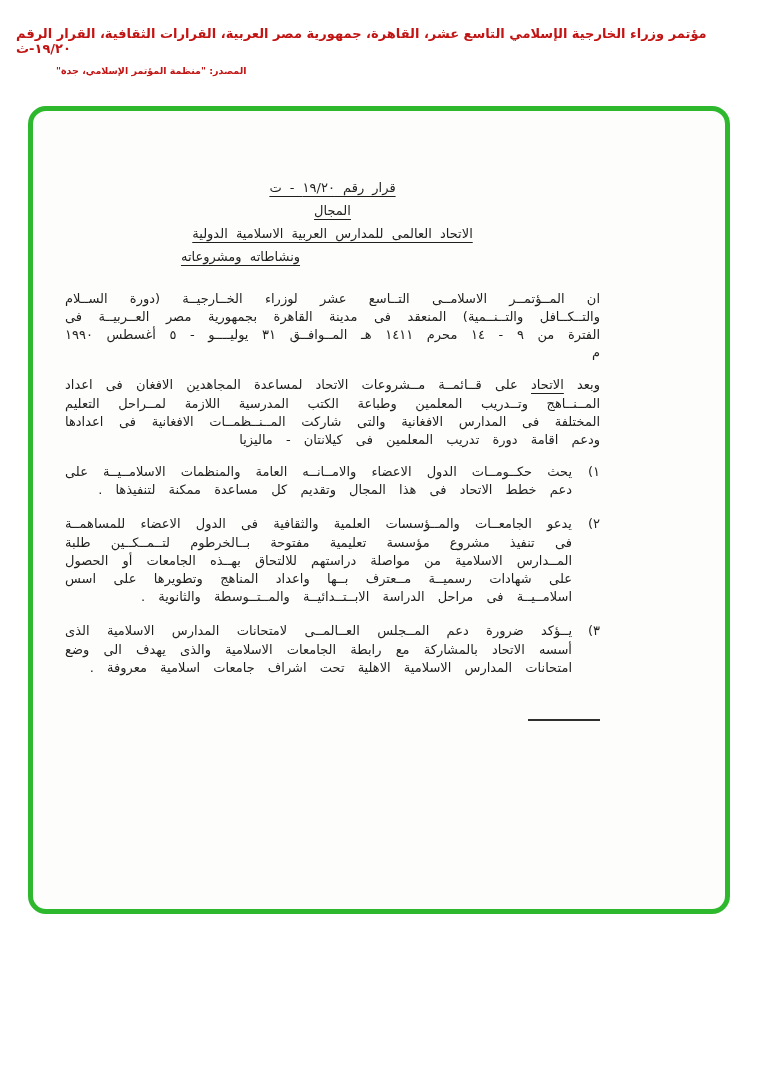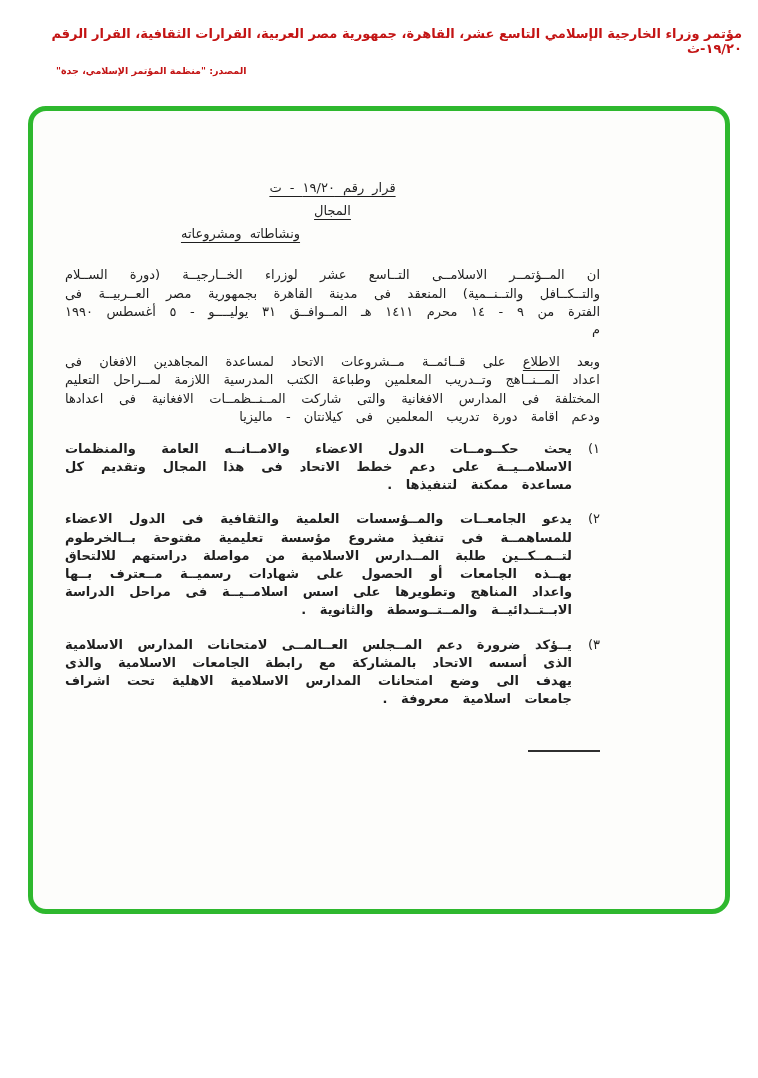--- a/index.html
+++ b/index.html
@@ -10,21 +10,21 @@
     background: #ffffff;
     font-family: "DejaVu Sans", sans-serif;
     position: relative;
     overflow: hidden;
   }
 
   
   .header { padding-top: 26px; }
   .header-title {
     direction: rtl;
-    text-align: right;
+    text-align: left;
     font-size: 13px;
     font-weight: bold;
     color: #c31414;
     padding: 0 16px;
     letter-spacing: .1px;
   }
   .header-source {
     direction: rtl;
     text-align: left;
     padding-left: 56px;
@@ -73,21 +73,21 @@
   }
   .shift-left { transform: translateX(-92px); }
 
   .para {
     text-align: justify;
     margin: 0 0 14px 0;
   }
 
   .item { display: flex; margin-bottom: 16px; }
   .item-num { flex: 0 0 28px; }
-  .item-body { flex: 1; text-align: justify; font-weight: bold; }
+  .item-body { flex: 1; text-align: justify; }
 
   .end-line {
     width: 72px;
     height: 0;
     border-top: 2px solid #2f2f2f;
     margin: 42px 0 0 353px;
   }
 </style>
 </head>
 <body>
@@ -100,29 +100,32 @@
 <div class="frame">
   <div class="doc">
 
     <div class="doc-title">
       <div class="line">
         <span class="u">قرار رقم ١٩/٢٠ - ت</span>
       </div>
       <div class="line">
         <span class="u">المجال</span>
       </div>
+      <div class="line">
+        <span class="u">الاتحاد العالمى للمدارس العربية الاسلامية الدولية</span>
+      </div>
       <div class="line shift-left">
         <span class="u">ونشاطاته ومشروعاته</span>
       </div>
     </div>
 
     <p class="para"><span>ان المــؤتمــر الاسلامــى التــاسع عشر لوزراء الخــارجيــة (دورة الســلام والتــكــافل والتــنــمية) المنعقد فى مدينة القاهرة بجمهورية مصر العــربيــة فى الفترة من ٩ - ١٤ محرم ١٤١١ هـ المــوافــق ٣١ يوليــــو - ٥ أغسطس ١٩٩٠ م</span></p>
 
 
-    <p class="para"><span>وبعد</span> <span class="u">الاطلاع</span> <span>على قــائمــة مــشروعات الاتحاد لمساعدة المجاهدين الافغان فى اعداد المــنــاهج وتــدريب المعلمين وطباعة الكتب المدرسية اللازمة لمــراحل التعليم المختلفة فى المدارس الافغانية والتى شاركت المــنــظمــات الافغانية فى اعدادها ودعم اقامة دورة تدريب المعلمين فى كيلانتان - ماليزيا</span></p>
+    <p class="para"><span>وبعد</span> <span class="u">الاتحاد</span> <span>على قــائمــة مــشروعات الاتحاد لمساعدة المجاهدين الافغان فى اعداد المــنــاهج وتــدريب المعلمين وطباعة الكتب المدرسية اللازمة لمــراحل التعليم المختلفة فى المدارس الافغانية والتى شاركت المــنــظمــات الافغانية فى اعدادها ودعم اقامة دورة تدريب المعلمين فى كيلانتان - ماليزيا</span></p>
 
     <div class="items">
 
       <div class="item">
         <span class="item-num">١)</span>
         <div class="item-body">يحث حكــومــات الدول الاعضاء والامــانــه العامة والمنظمات الاسلامــيــة على دعم خطط الاتحاد فى هذا المجال وتقديم كل مساعدة ممكنة لتنفيذها .</div>
       </div>
 
       <div class="item">
         <span class="item-num">٢)</span>

